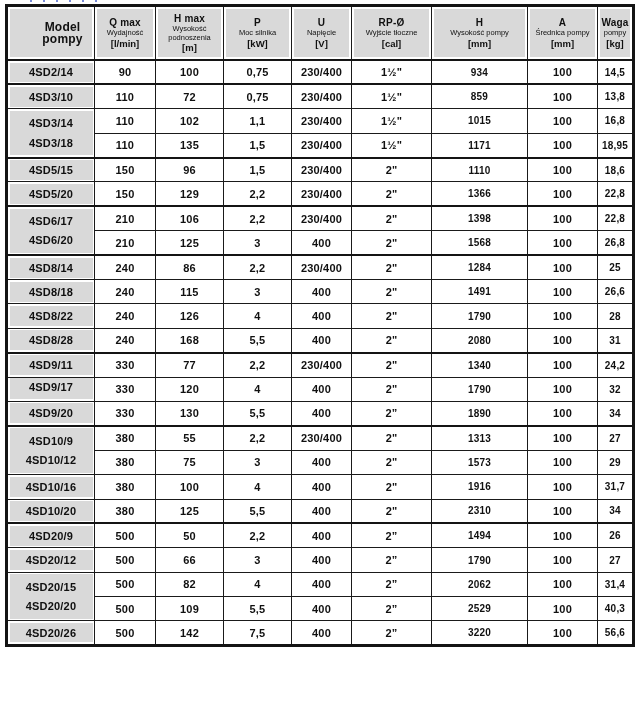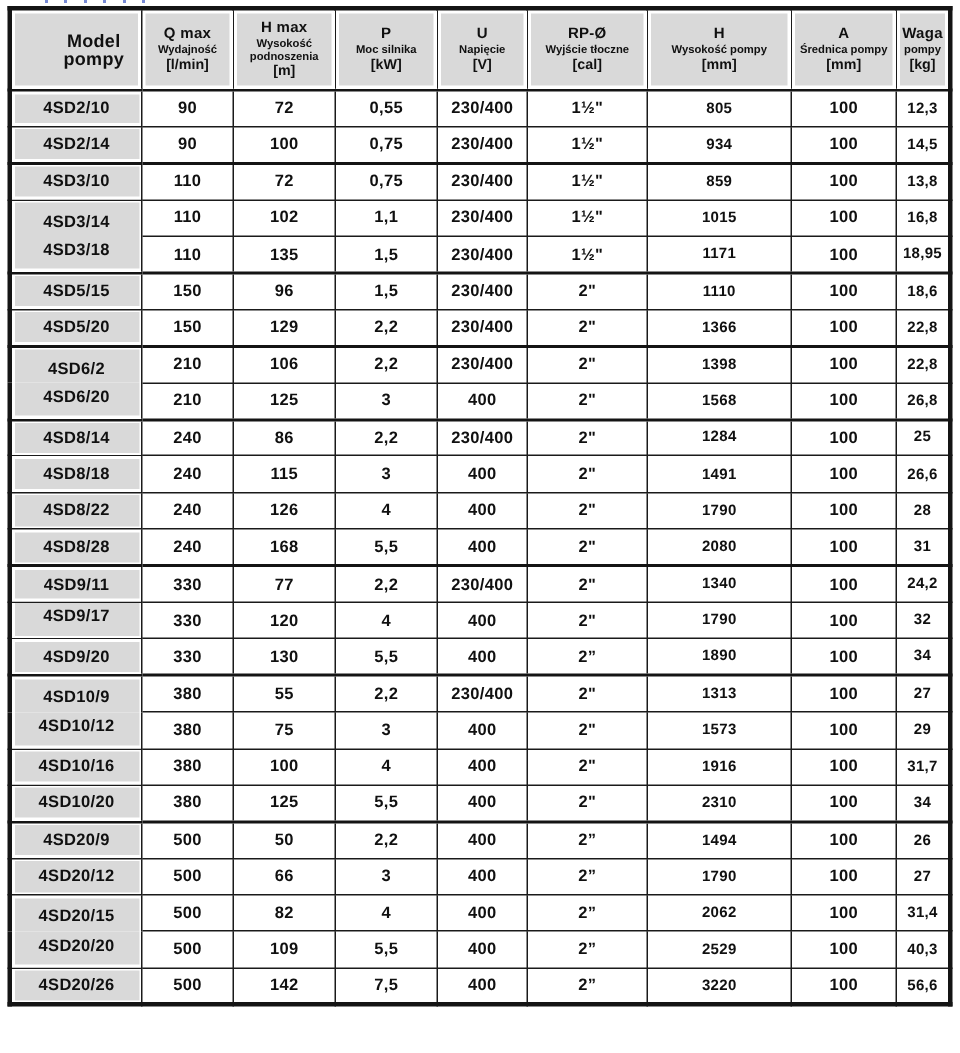--- a/index.html
+++ b/index.html
@@ -18,21 +18,21 @@
   }
   th,td{border:1px solid #1a1a1a;padding:0;overflow:hidden;}
   thead th{height:52px;border-bottom:2px solid #141414;background:#fff;position:relative;}
   .hchip{
     position:absolute;inset:2px;background:#d9d9d9;color:#101010;
     display:flex;flex-direction:column;align-items:center;justify-content:center;
     text-align:center;
   }
   .h-main{font-weight:bold;font-size:10px;line-height:12px;letter-spacing:.2px;}
   .h-main.model{font-size:12px;padding-left:23px;}
-  .h-sub{font-size:7.5px;line-height:8.5px;font-weight:bold;padding:0 2px;}
+  .h-sub{font-size:7.5px;line-height:8.5px;font-weight:normal;padding:0 2px;}
   .h-unit{font-weight:bold;font-size:9.5px;line-height:11px;}
   tbody tr{height:24.4px;}
   tbody td{
     text-align:center;vertical-align:middle;background:#fff;color:#101010;
     font-weight:bold;font-size:11px;letter-spacing:.2px;
   }
   tbody td.col-6,tbody td.col-8{font-size:10px;}
   td.model-td{position:relative;background:#fff;}
   .mchip{
     position:absolute;inset:1.5px;background:#d9d9d9;color:#101010;
@@ -120,33 +120,20 @@
         <th>
           <div class="hchip">
             <div class="h-main">Waga</div>
             <div class="h-sub">pompy</div>
             <div class="h-unit">[kg]</div>
           </div>
         </th>
       </tr>
     </thead>
   <tbody>
-      <tr>
-        <td class="model-td">
-          <div class="mchip">4SD2/10</div>
-        </td>
-        <td class="col-1">90</td>
-        <td class="col-2">72</td>
-        <td class="col-3">0,55</td>
-        <td class="col-4">230/400</td>
-        <td class="col-5">1½"</td>
-        <td class="col-6">805</td>
-        <td class="col-7">100</td>
-        <td class="col-8">12,3</td>
-      </tr>
       <tr class="group-end">
         <td class="model-td">
           <div class="mchip">4SD2/14</div>
         </td>
         <td class="col-1">90</td>
         <td class="col-2">100</td>
         <td class="col-3">0,75</td>
         <td class="col-4">230/400</td>
         <td class="col-5">1½"</td>
         <td class="col-6">934</td>
@@ -213,21 +200,21 @@
         <td class="col-2">129</td>
         <td class="col-3">2,2</td>
         <td class="col-4">230/400</td>
         <td class="col-5">2"</td>
         <td class="col-6">1366</td>
         <td class="col-7">100</td>
         <td class="col-8">22,8</td>
       </tr>
       <tr>
         <td class="model-td merge-next">
-          <div class="mchip">4SD6/2</div>
+          <div class="mchip">4SD6/17</div>
         </td>
         <td class="col-1">210</td>
         <td class="col-2">106</td>
         <td class="col-3">2,2</td>
         <td class="col-4">230/400</td>
         <td class="col-5">2"</td>
         <td class="col-6">1398</td>
         <td class="col-7">100</td>
         <td class="col-8">22,8</td>
       </tr>

